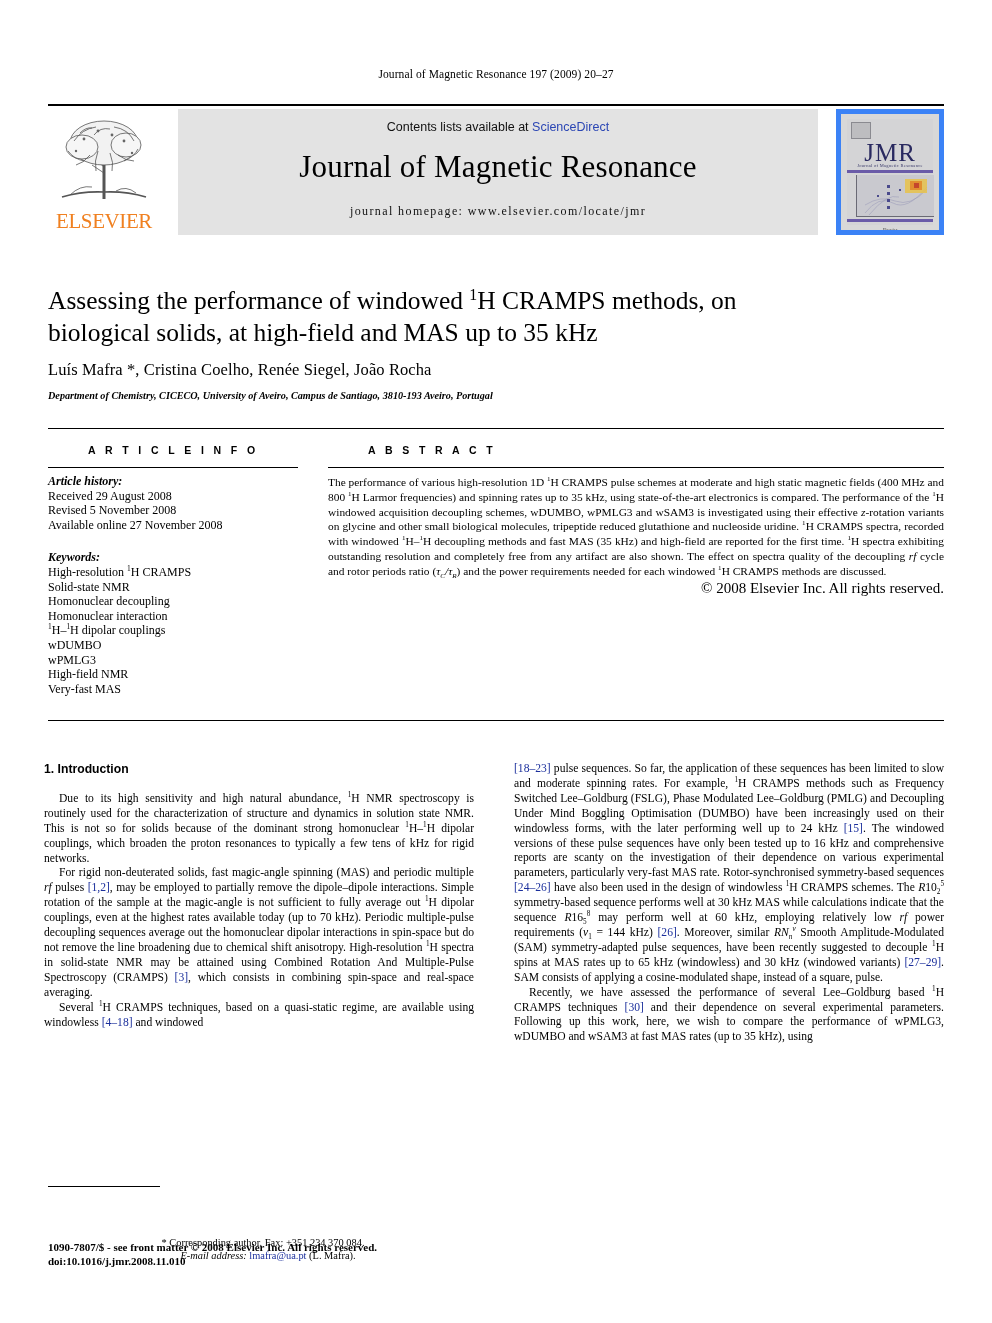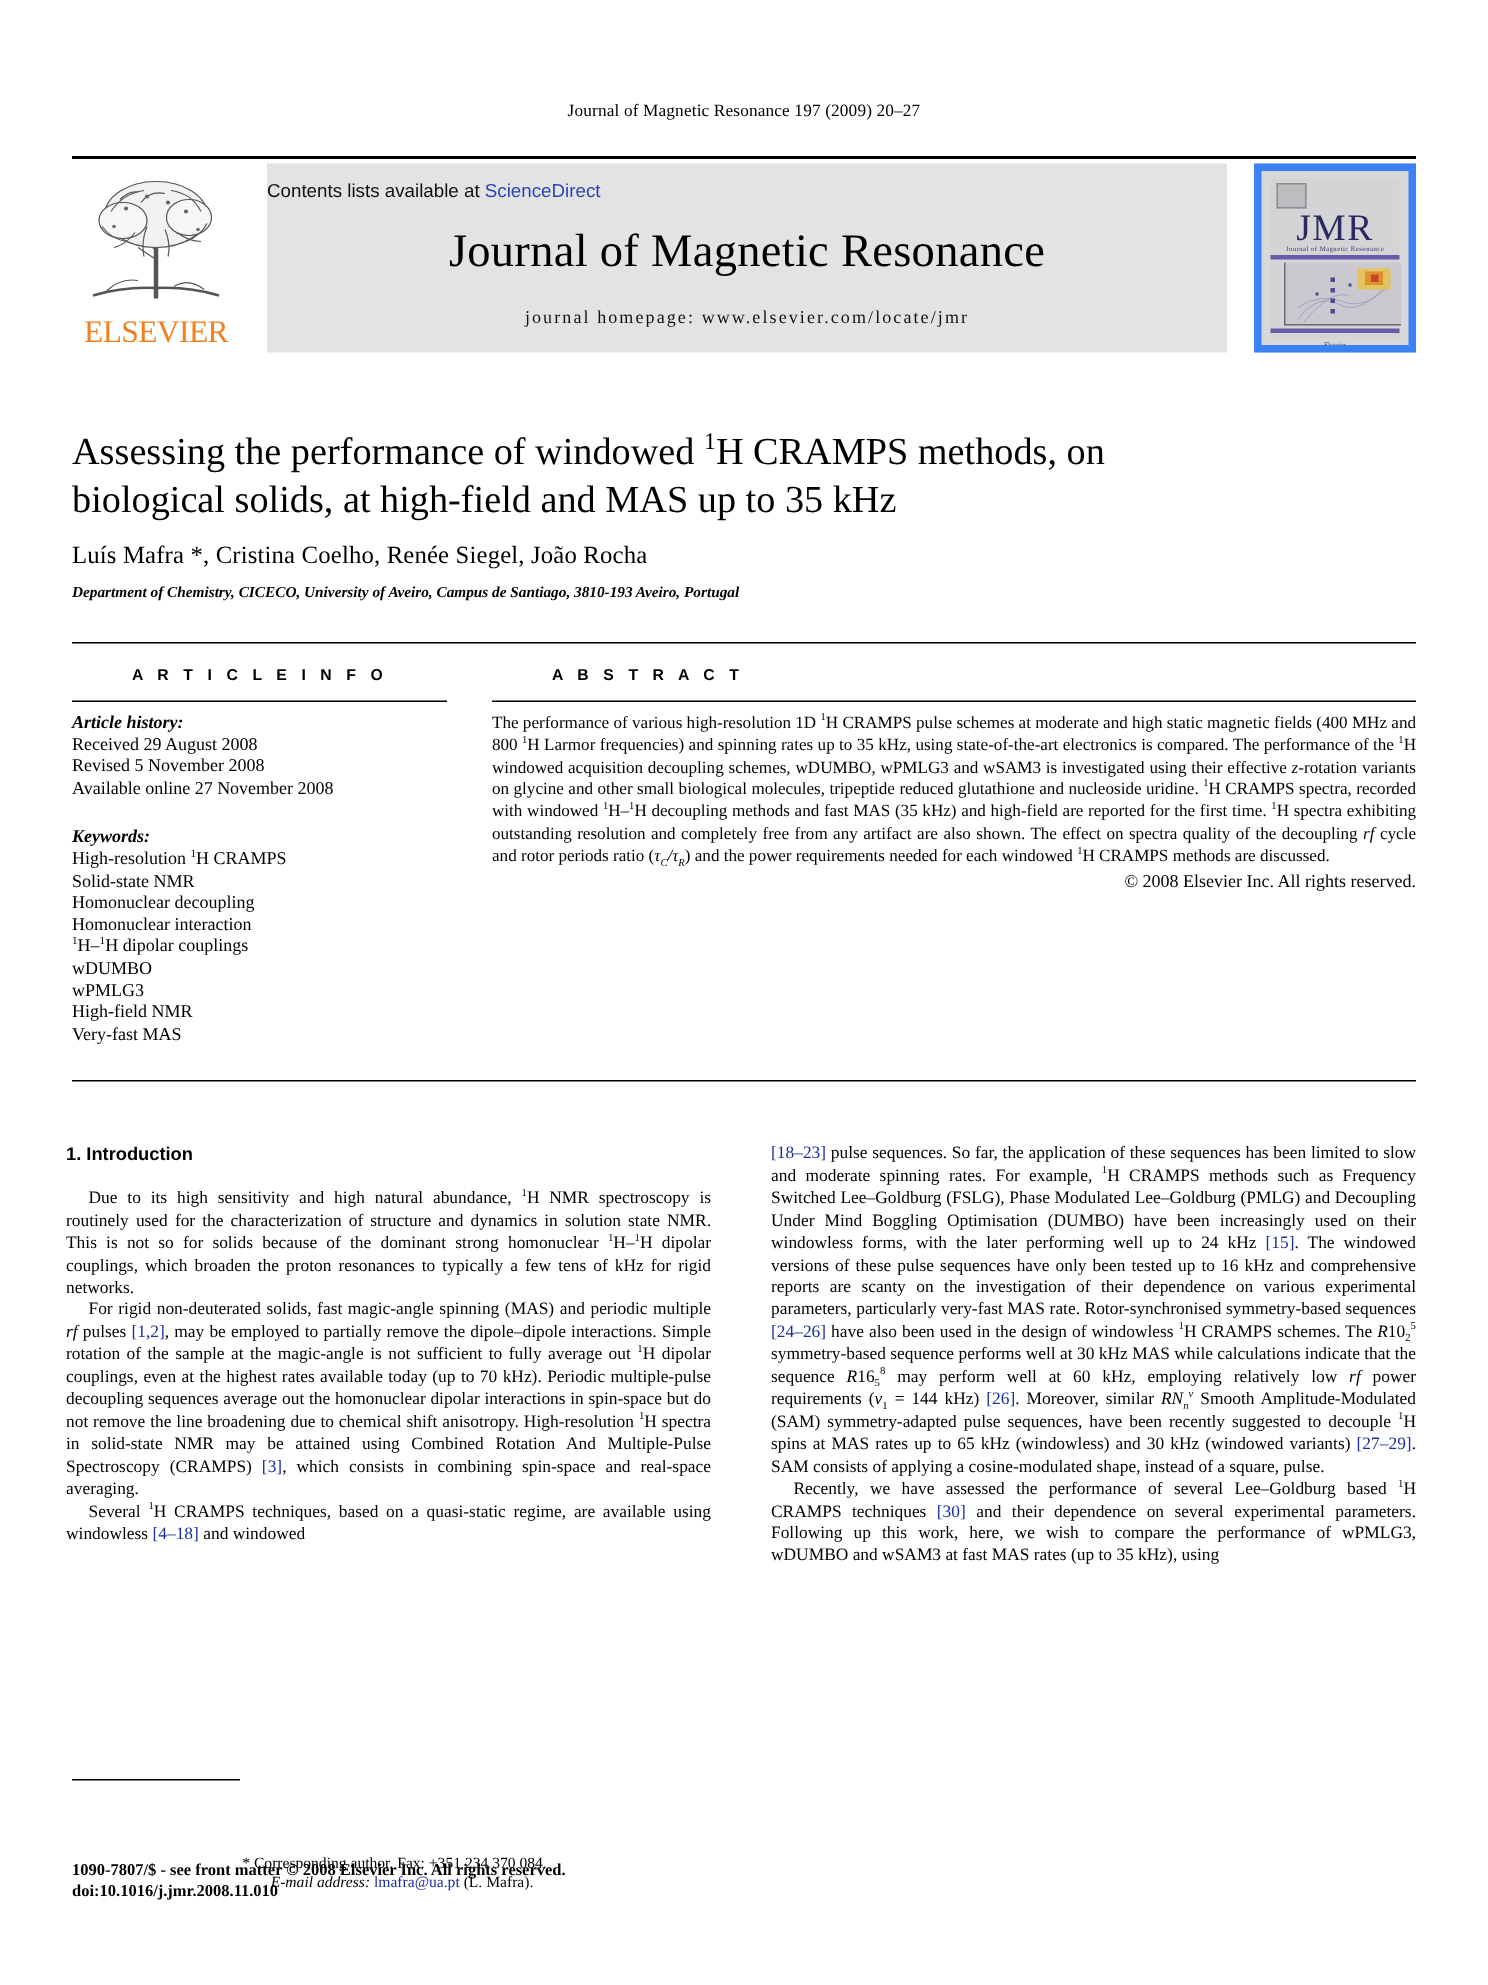--- a/index.html
+++ b/index.html
@@ -84,21 +84,21 @@
     top: 0;
     width: 640px;
     height: 126px;
     background: #e3e3e3;
   }
   .banner-line1 {
     position: absolute;
     top: 11px;
     left: 0;
     width: 640px;
-    text-align: left;
+    text-align: center;
     font-family: "Liberation Sans", sans-serif;
     font-size: 12.5px;
     color: #111;
   }
   .sd-link { color: #2b46b4; }
   .banner-title {
     position: absolute;
     top: 40px;
     left: 0;
     width: 640px;
@@ -263,21 +263,21 @@
   .info-body .ital { font-style: italic; font-weight: bold; }
   .kw-block { margin-top: 18px; }
   .abs-text {
     font-size: 11.4px;
     line-height: 14.8px;
     text-align: justify;
     margin-top: 7px;
   }
   .copyright {
     text-align: right;
-    font-size: 12px;
+    font-size: 15px;
     margin-top: 1px;
   }
   .info-rule-bottom {
     position: absolute;
     left: 48px;
     top: 720px;
     width: 896px;
     height: 1px;
     background: #000;
   }

